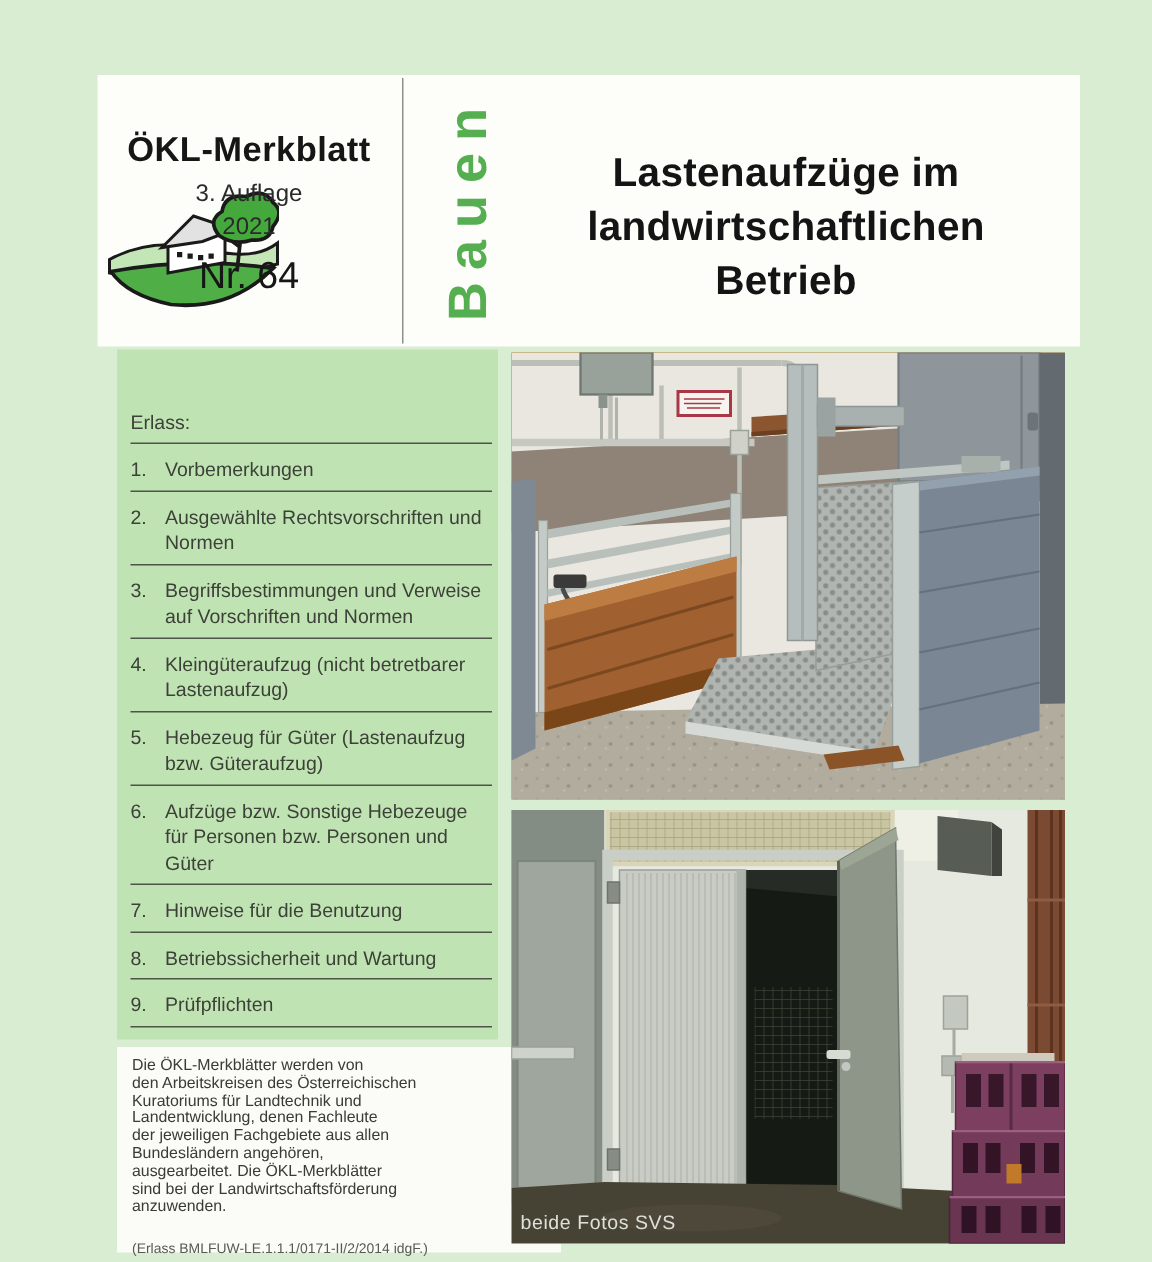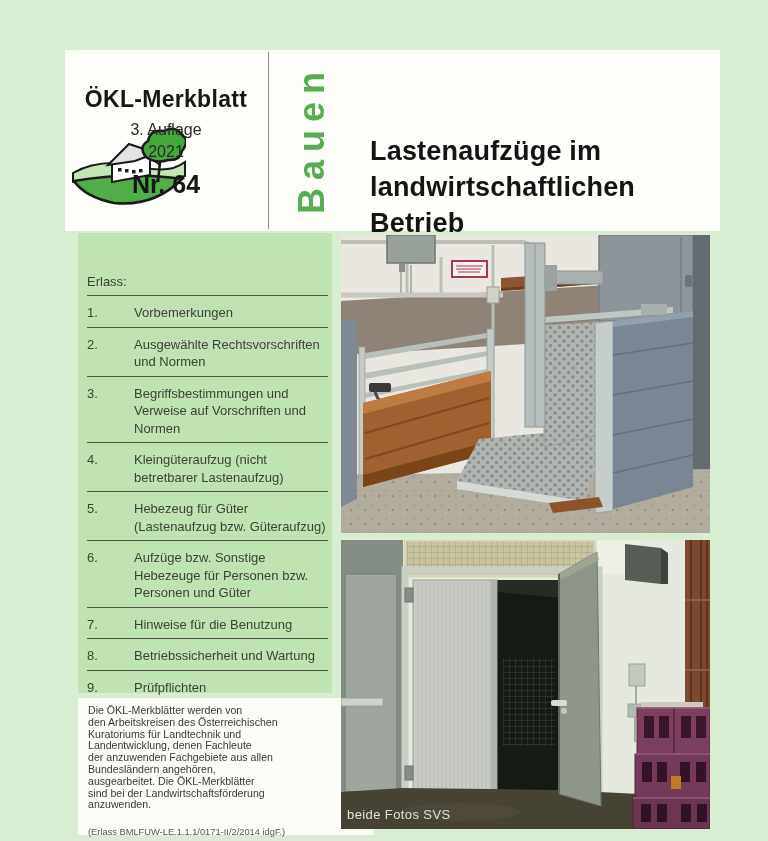--- a/index.html
+++ b/index.html
@@ -8,34 +8,34 @@
     background:#d9edd3;
     font-family:"Liberation Sans",sans-serif;
   }
   .top-band{position:absolute;left:65px;top:50px;width:655px;height:181px;background:#fdfdfa;}
   .masthead-divider{position:absolute;left:268px;top:52px;width:1px;height:177px;background:#8a9088;}
   .logo-wrap{position:absolute;left:72px;top:119px;width:114px;height:94px;}
   .masthead-text{position:absolute;left:70px;top:86px;width:192px;text-align:center;color:#161616;}
   .mh-series{font-size:23px;font-weight:bold;letter-spacing:.3px;line-height:26px;}
   .mh-edition{font-size:16px;line-height:22px;margin-top:7px;color:#2a2a2a;}
   .mh-year{font-size:16px;line-height:22px;color:#2a2a2a;}
-  .mh-number{font-size:25px;font-weight:bold;line-height:28px;margin-top:7px;}
+  .mh-number{font-size:25px;font-weight:normal;line-height:28px;margin-top:7px;}
   .bauen-wrap{position:absolute;left:286px;top:50px;width:52px;height:178px;
     display:flex;align-items:center;justify-content:center;}
   .bauen-wrap span{
     transform:rotate(-90deg);white-space:nowrap;
     font-size:36px;font-weight:bold;letter-spacing:8px;color:#55ae50;}
-  .page-title{position:absolute;left:370px;top:97px;width:352px;text-align:left;
-    font-size:27px;font-weight:bold;line-height:36px;color:#141414;letter-spacing:.2px;margin-top:36px;}
+  .page-title{position:absolute;left:348px;top:97px;width:352px;text-align:center;
+    font-size:27px;font-weight:bold;line-height:36px;color:#141414;letter-spacing:.2px;}
   .toc-panel{position:absolute;left:78px;top:233px;width:254px;height:460px;
     background:#c0e3b4;box-sizing:border-box;padding:40px 4px 0 9px;}
   .toc-heading{font-size:13px;color:#3c4137;line-height:17px;}
   .toc-row{display:flex;font-size:13px;line-height:17.5px;color:#3c4137;margin-top:8px;}
   .toc-num{width:23px;flex:none;}
-  .toc-label{flex:1;padding-right:2px;margin-left:24px;}
+  .toc-label{flex:1;padding-right:2px;}
   .trule{height:1px;background:#4e5348;margin-top:5px;}
   .footer-note{position:absolute;left:78px;top:698px;width:296px;height:137px;
     background:#fbfbf7;box-sizing:border-box;padding:7px 8px 0 10px;color:#383c33;}
   .fn-line{font-size:10.6px;line-height:11.8px;}
   .fn-erlass{font-size:9.3px;line-height:11px;margin-top:16px;color:#565a50;}
   .photo{position:absolute;left:341px;background:#a16207;}
   .photo-top{top:235px;width:369px;height:298px;}
   .photo-bottom{top:540px;width:369px;height:289px;}
   .photo svg{display:block;}
   .photo-caption{position:absolute;left:6px;bottom:7px;font-size:13px;color:#dfe0da;letter-spacing:.4px;}
@@ -139,21 +139,21 @@
     <span class="toc-label">Prüfpflichten</span>
   </div>
   <div class="trule"></div>
 </div>
 
 <div class="footer-note">
   <div class="fn-line">Die ÖKL-Merkblätter werden von</div>
   <div class="fn-line">den Arbeitskreisen des Österreichischen</div>
   <div class="fn-line">Kuratoriums für Landtechnik und</div>
   <div class="fn-line">Landentwicklung, denen Fachleute</div>
-  <div class="fn-line">der anzuwenden Fachgebiete aus allen</div>
+  <div class="fn-line">der jeweiligen Fachgebiete aus allen</div>
   <div class="fn-line">Bundesländern angehören,</div>
   <div class="fn-line">ausgearbeitet. Die ÖKL-Merkblätter</div>
   <div class="fn-line">sind bei der Landwirtschaftsförderung</div>
   <div class="fn-line">anzuwenden.</div>
   <div class="fn-erlass">(Erlass BMLFUW-LE.1.1.1/0171-II/2/2014 idgF.)</div>
 </div>
 
 <div class="photo photo-top">
   <svg width="369" height="298" viewBox="0 0 369 298">
     <defs>

